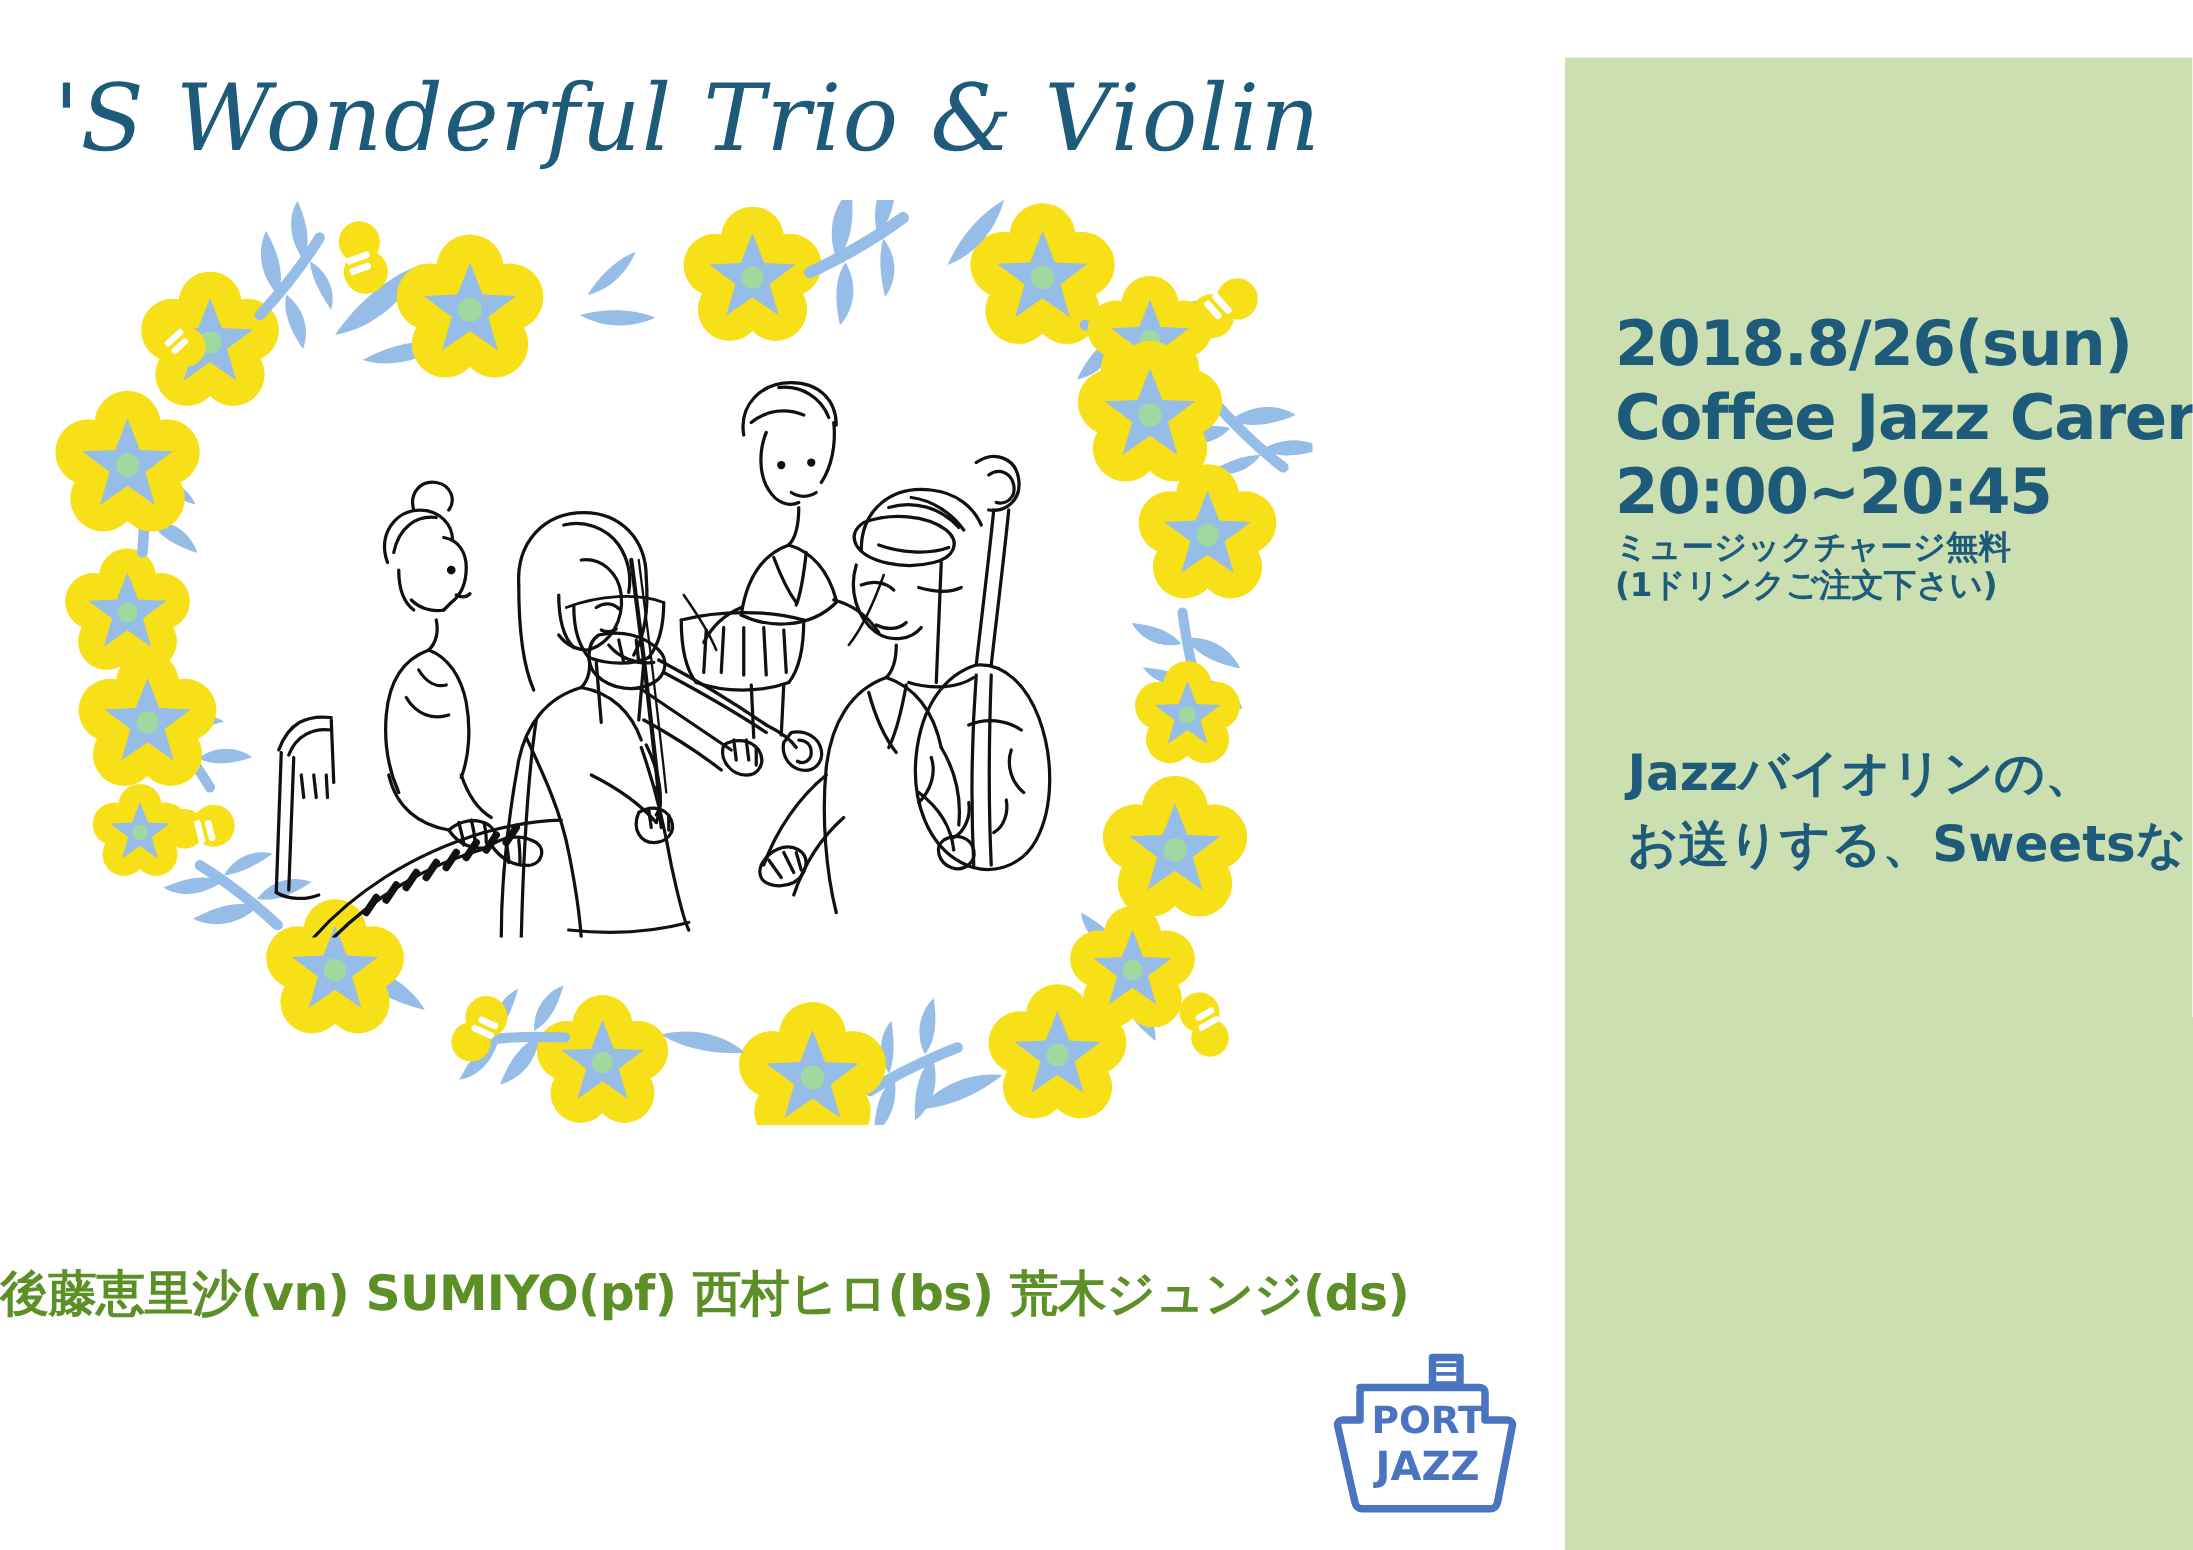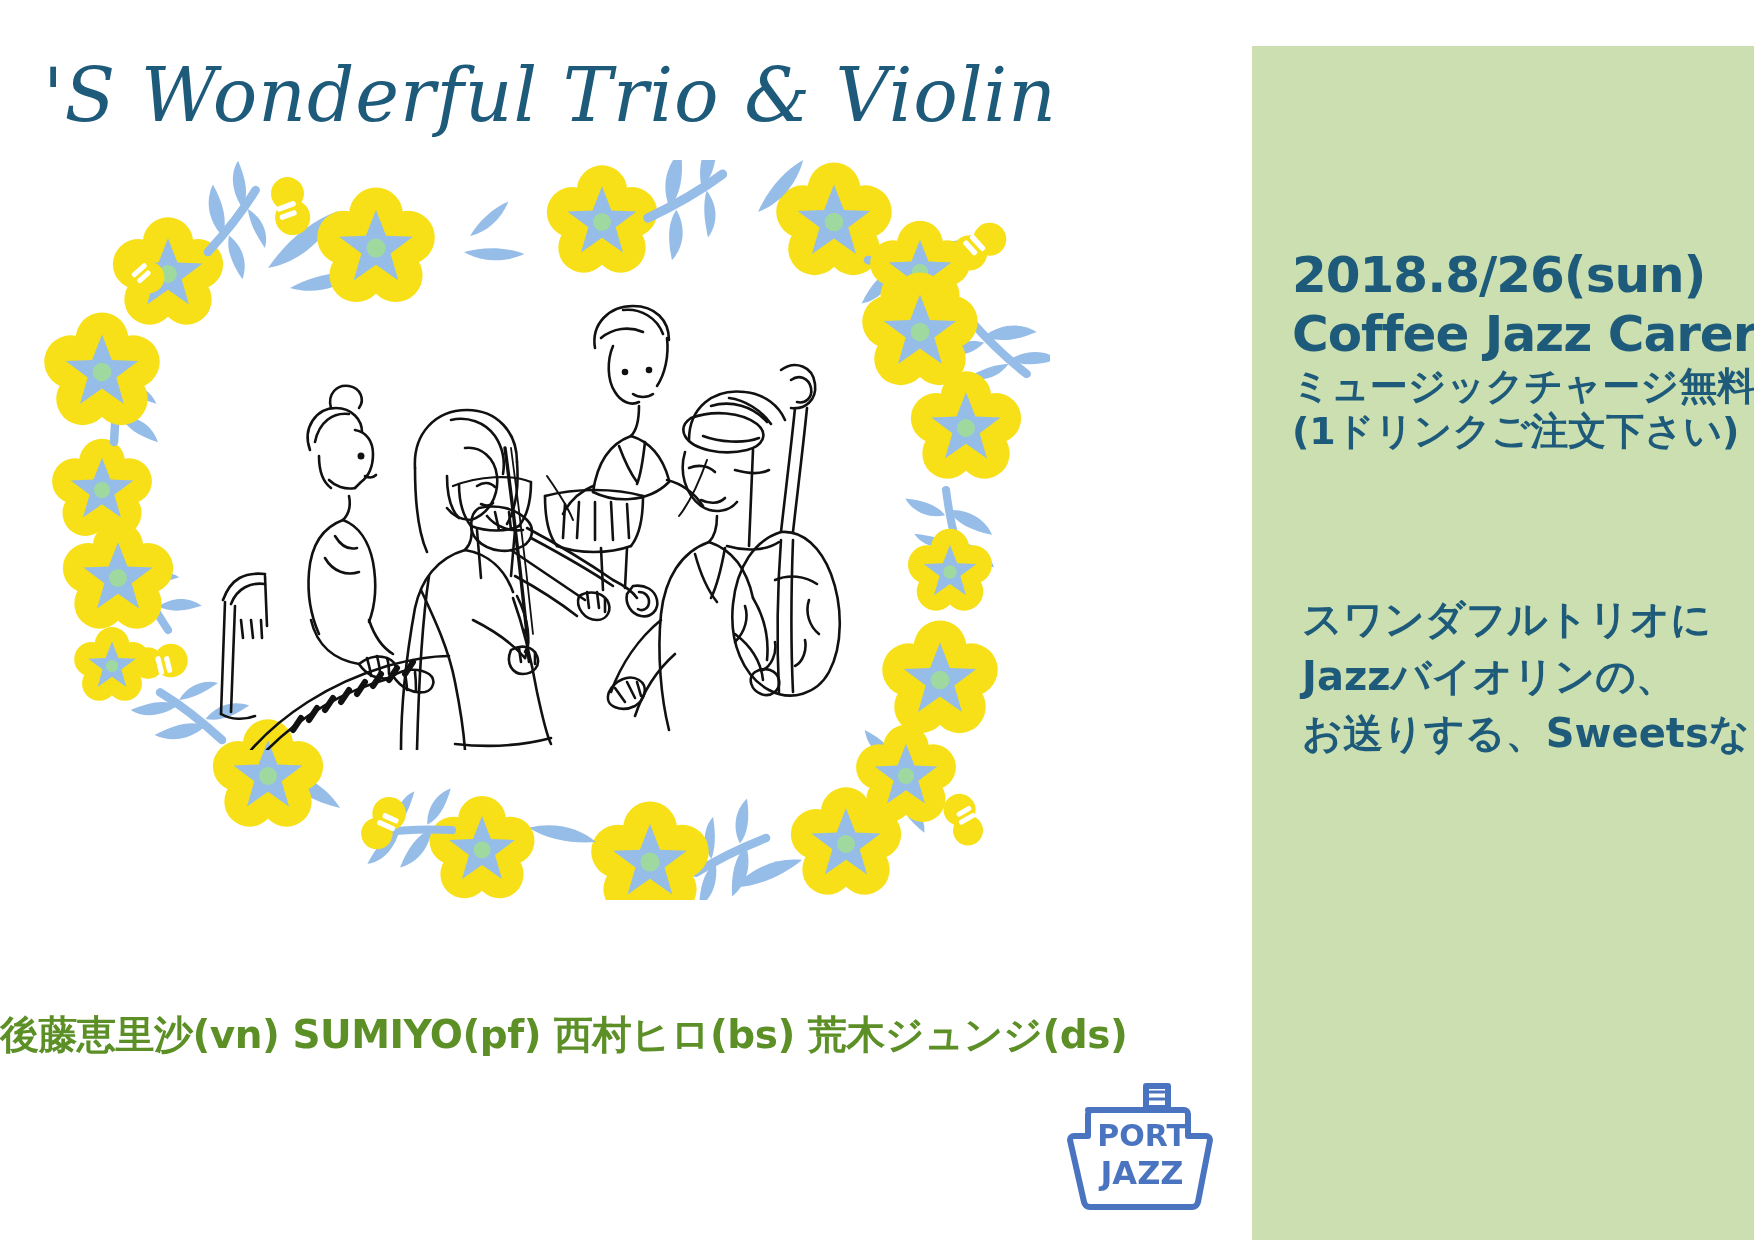--- a/index.html
+++ b/index.html
@@ -82,21 +82,21 @@
   }
   .info-line{
     font-size:50px;
     font-weight:700;
     line-height:1.18;
     letter-spacing:-1px;
     white-space:nowrap;
     font-family:"DejaVu Sans","Liberation Sans",sans-serif;
   }
   .info-line.jp{
-    font-size:38px;
+    font-size:26px;
     letter-spacing:0px;
   }
   .desc-block{
     position:absolute;
     left:50px;top:545px;
     width:420px;
     color:#1e5b7b;
   }
   .desc-line{
     font-size:40px;
@@ -409,23 +409,23 @@
       <text x="80" y="66" text-anchor="middle" font-family="'DejaVu Sans','Liberation Sans',sans-serif" font-size="30" font-weight="700" fill="#4a74c0">PORT</text>
       <text x="80" y="104" text-anchor="middle" font-family="'DejaVu Sans','Liberation Sans',sans-serif" font-size="32" font-weight="700" fill="#4a74c0">JAZZ</text>
     </svg>
   </div>
 
   <div class="right-panel">
 
     <div class="info-block">
       <div class="info-line">2018.8/26(sun)</div>
       <div class="info-line">Coffee Jazz Carerra</div>
+      <div class="info-line">20:00~20:45</div>
       <div class="info-line jp">ミュージックチャージ無料</div>
       <div class="info-line jp">(1ドリンクご注文下さい)</div>
     </div>
 
     <div class="desc-block">
-      <div class="desc-line">スワンダフルトリオに</div>
       <div class="desc-line">Jazzバイオリンの、</div>
       <div class="desc-line">お送りする、Sweetsな</div>
     </div>
   </div>
 </div>
 
 </body></html>

